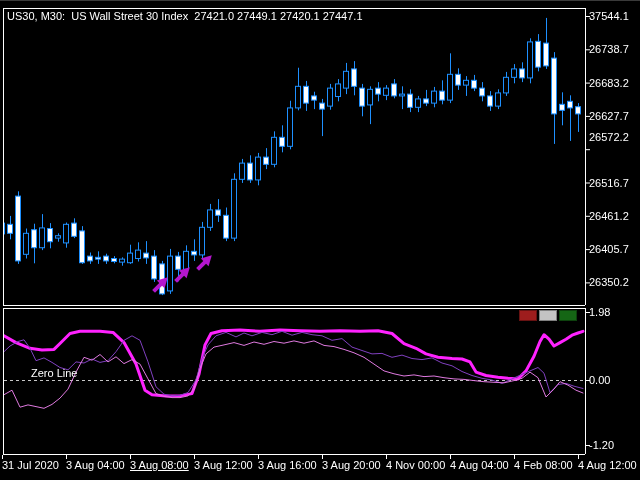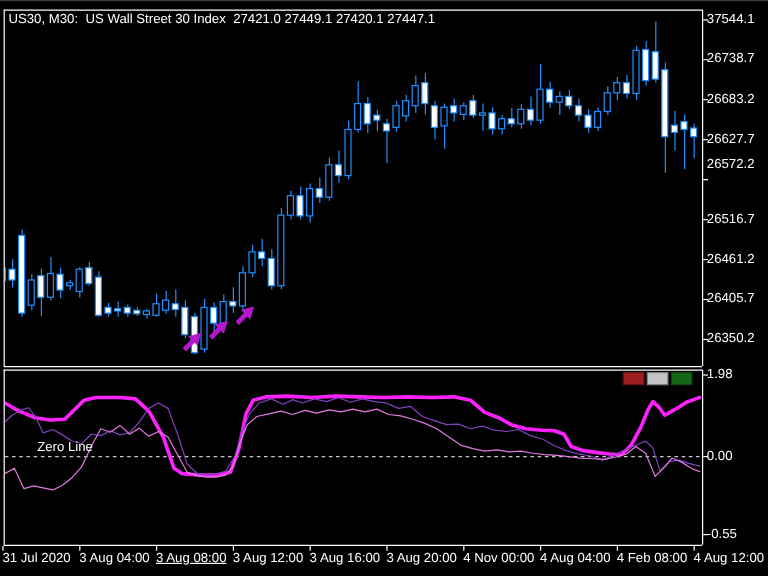--- a/index.html
+++ b/index.html
@@ -245,21 +245,21 @@
       <div class="lbl" style="left: 589px; top: 109.9px;">26627.7</div>
       <div class="lbl" style="left: 589px; top: 131px;">26572.2</div>
       <div class="lbl" style="left: 589px; top: 176.5px;">26516.7</div>
       <div class="lbl" style="left: 589px; top: 209.8px;">26461.2</div>
       <div class="lbl" style="left: 589px; top: 243.1px;">26405.7</div>
       <div class="lbl" style="left: 589px; top: 276.4px;">26350.2</div>
     </div>
   <div id="indicator-scale">
       <div class="lbl" style="left: 589px; top: 306px;">1.98</div>
       <div class="lbl" style="left: 589px; top: 374px;">0.00</div>
-      <div class="lbl" style="left: 589px; top: 439px;">-0.55</div>
+      <div class="lbl" style="left: 589px; top: 439px;">-1.20</div>
     </div>
   <div id="time-scale">
       <div class="lbl" style="left: 2px; top: 459px;">31 Jul 2020</div>
       <div class="lbl" style="left: 66px; top: 459px;">3 Aug 04:00</div>
       <div class="lbl" style="left: 130px; top: 459px; text-decoration: underline;">3 Aug 08:00</div>
       <div class="lbl" style="left: 194px; top: 459px;">3 Aug 12:00</div>
       <div class="lbl" style="left: 258px; top: 459px;">3 Aug 16:00</div>
       <div class="lbl" style="left: 322px; top: 459px;">3 Aug 20:00</div>
       <div class="lbl" style="left: 386px; top: 459px;">4 Nov 00:00</div>
       <div class="lbl" style="left: 450px; top: 459px;">4 Aug 04:00</div>

